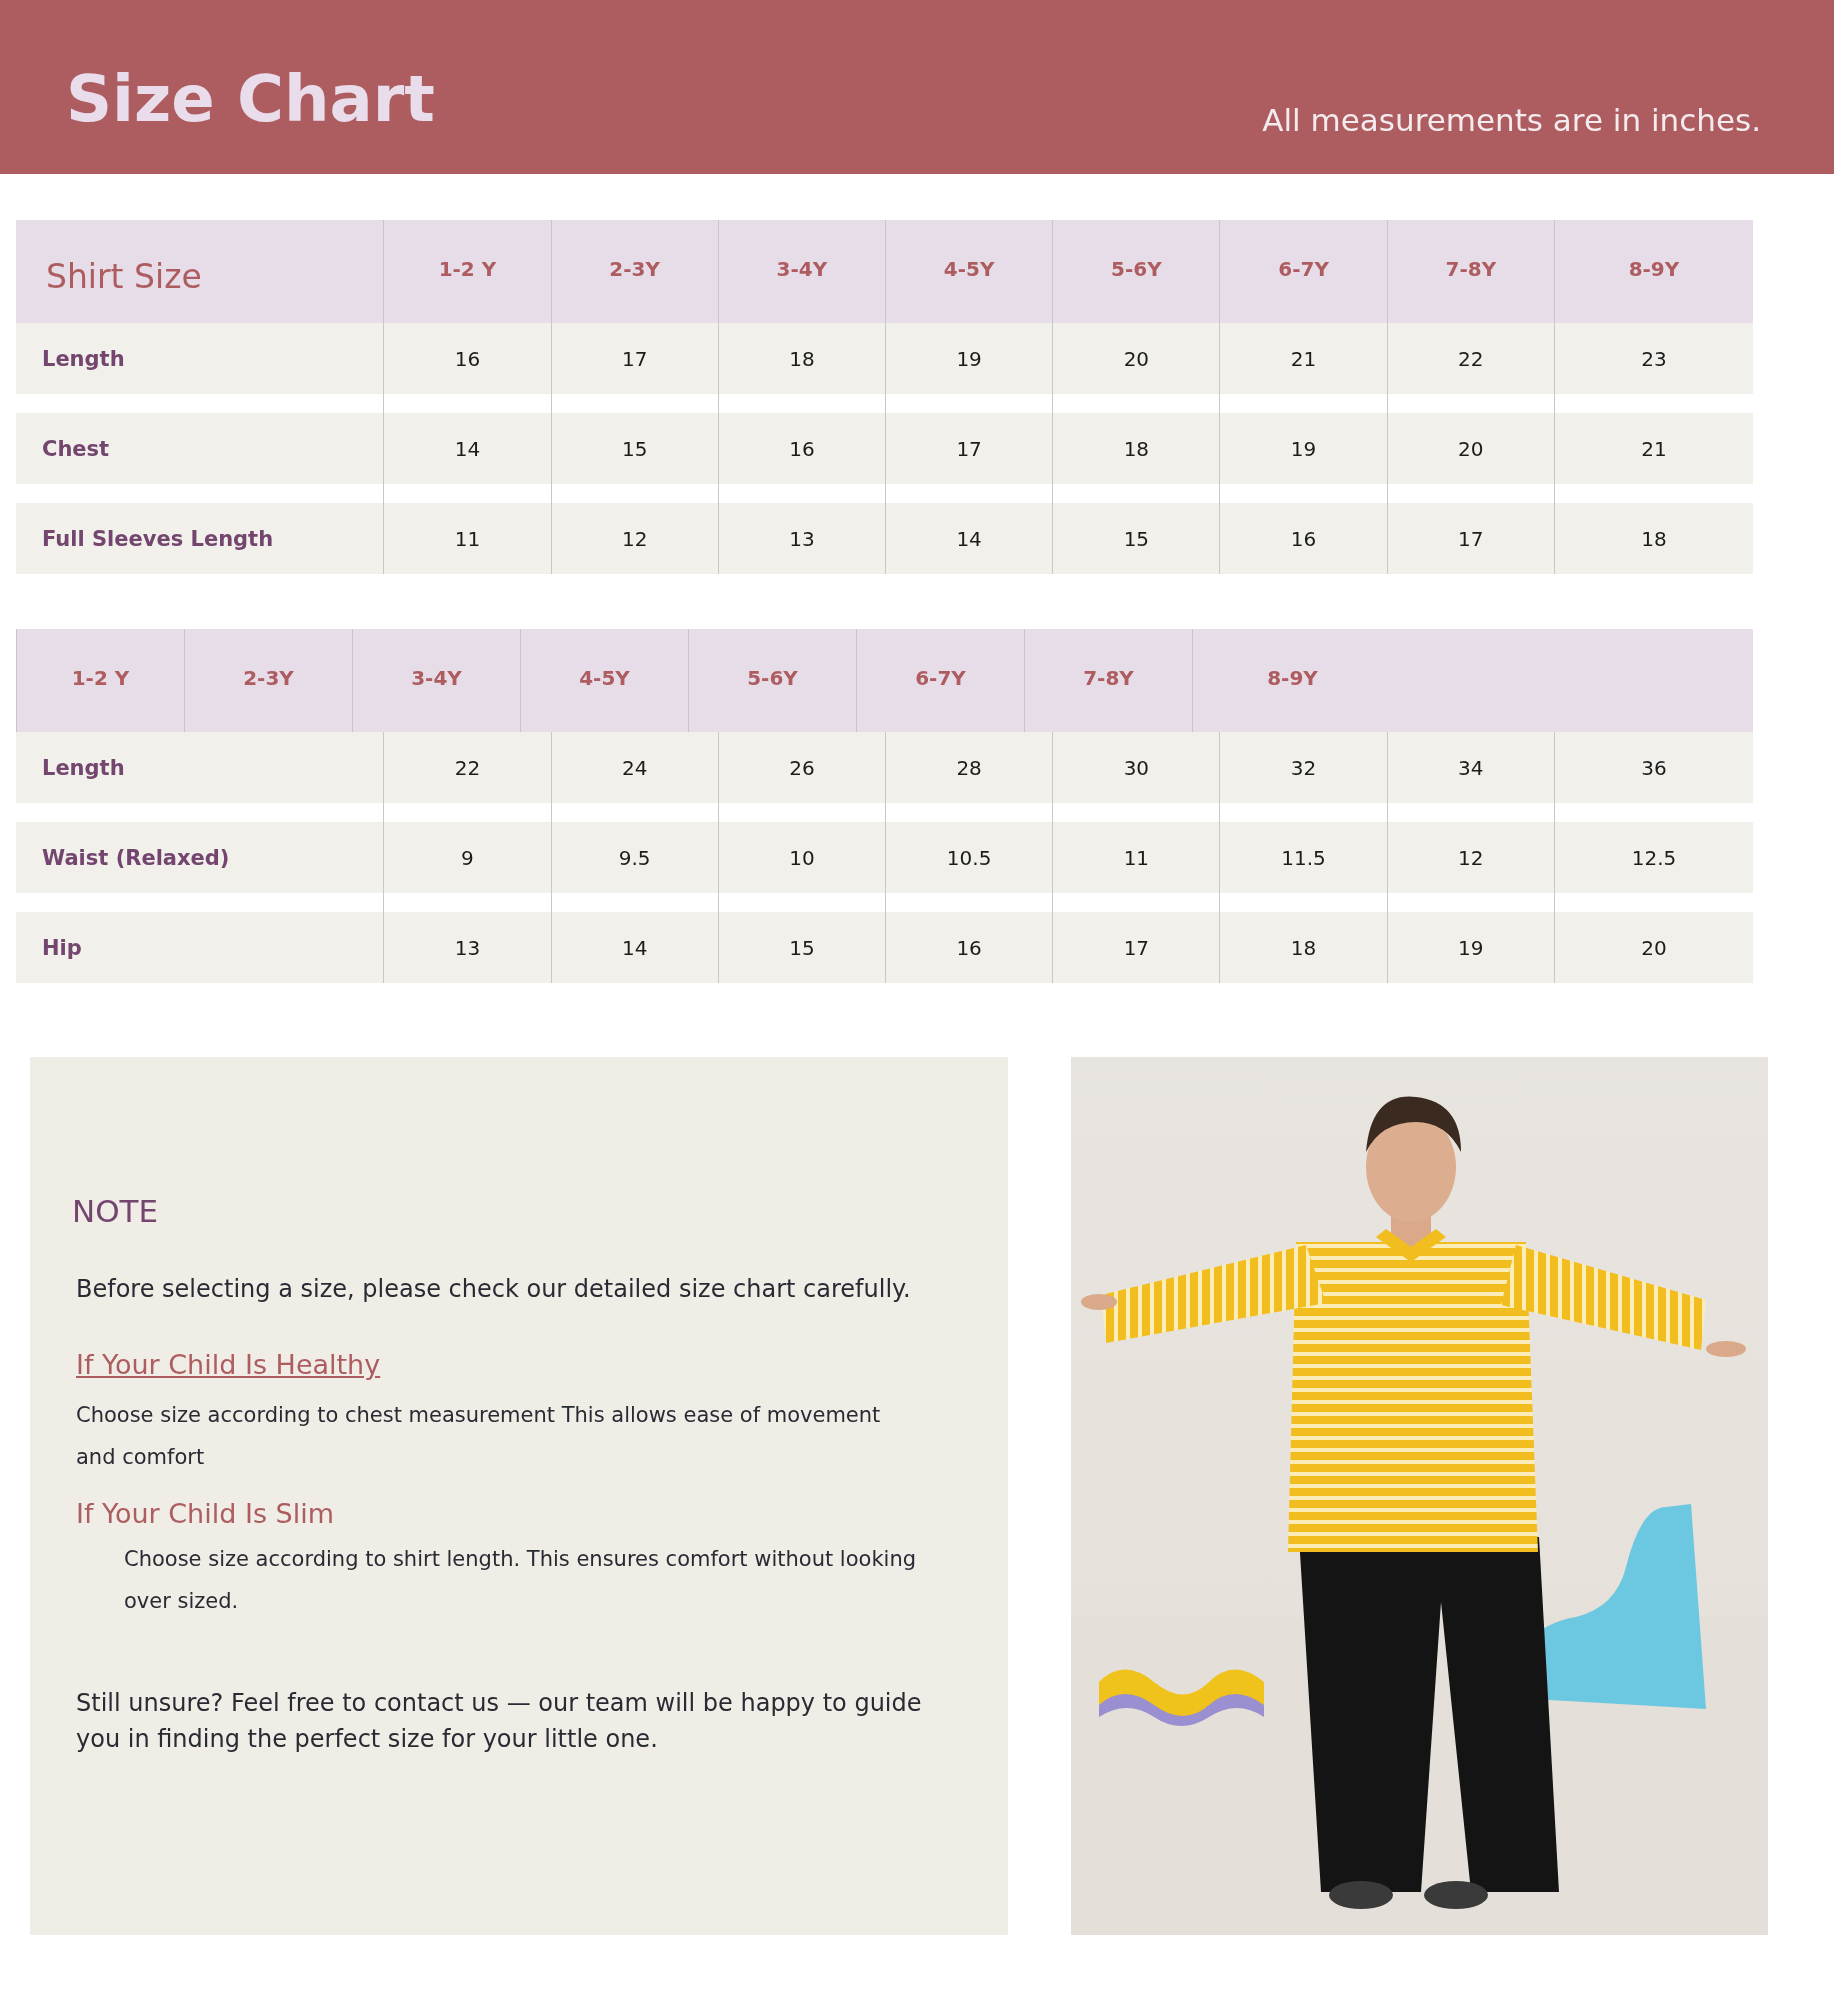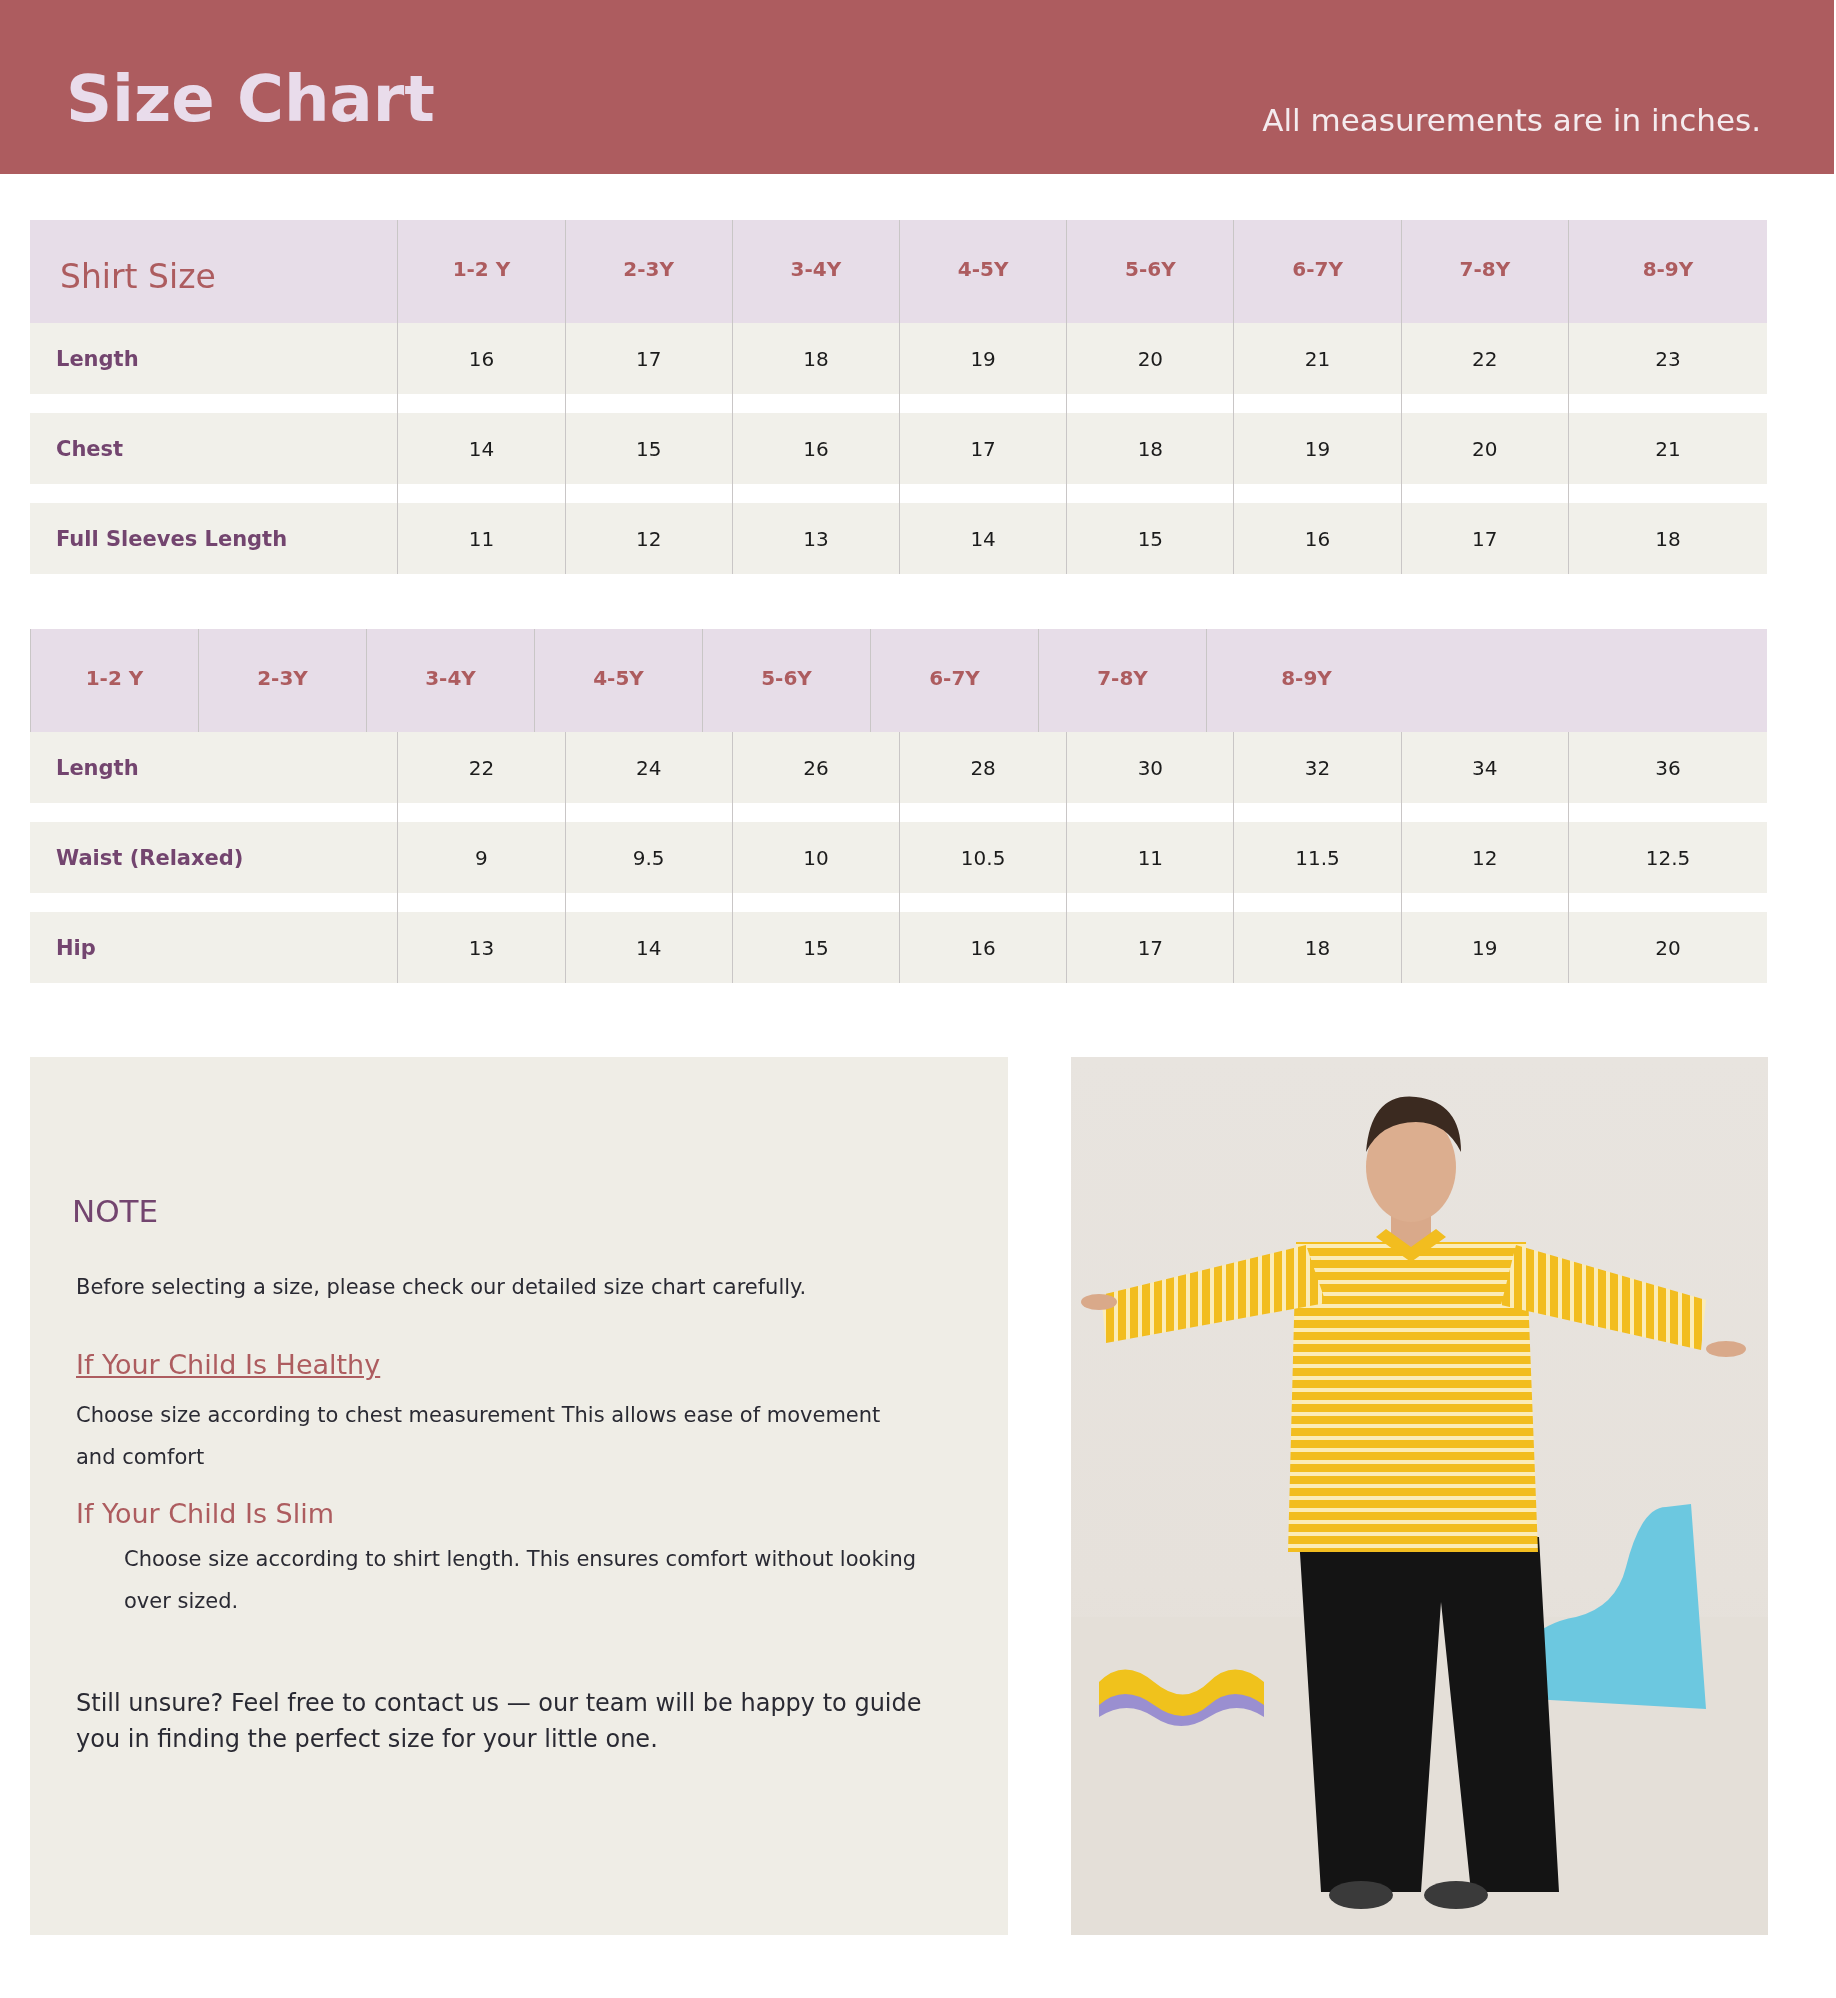--- a/index.html
+++ b/index.html
@@ -15,21 +15,21 @@
       font-family: "DejaVu Sans", sans-serif; font-weight: bold;
       font-size: 64px; color: #e9dceb; letter-spacing: 0px;
     }
     .header .subtitle {
       position: absolute; right: 73px; top: 102px;
       font-family: "DejaVu Sans", sans-serif;
       font-size: 31px; color: #f4ebee;
     }
 
     .size-table {
-      position: absolute; left: 30px; width: 1737px;
+      position: absolute; left: 16px; width: 1737px;
     }
     .size-table .row {
       position: relative; display: flex; width: 100%;
     }
     .size-table .head-row { height: 103px; background: #e7dde8; }
     .size-table .data-row { height: 71px; background: #f1f0ea; }
     .size-table .gap { height: 19px; display: flex; background: #ffffff; }
     .size-table .cell {
       display: flex; align-items: center; justify-content: center;
       border-left: 1px solid #c9c6c6; height: 100%;
@@ -59,21 +59,21 @@
     .note-panel {
       position: absolute; left: 30px; top: 1057px; width: 978px; height: 878px;
       background: #efede6;
     }
     .note-title {
       position: absolute; left: 42px; top: 136px;
       font-family: "DejaVu Sans", sans-serif; font-weight: normal; font-size: 31px; color: #73456f;
     }
     .note-intro {
       position: absolute; left: 46px; top: 218px; width: 880px;
-      font-family: "DejaVu Sans", sans-serif; font-size: 21px; color: #2a2a33;
+      font-family: "DejaVu Sans", sans-serif; font-size: 24px; color: #2a2a33;
     }
     .note-sub {
       position: absolute; left: 46px;
       font-family: "DejaVu Sans", sans-serif; font-size: 27px; color: #ad5c5f;
     }
     .note-body {
       position: absolute; left: 46px; width: 840px;
       font-family: "DejaVu Sans", sans-serif; font-size: 21px; line-height: 42px; color: #2a2a33;
     }
     .note-footer {

